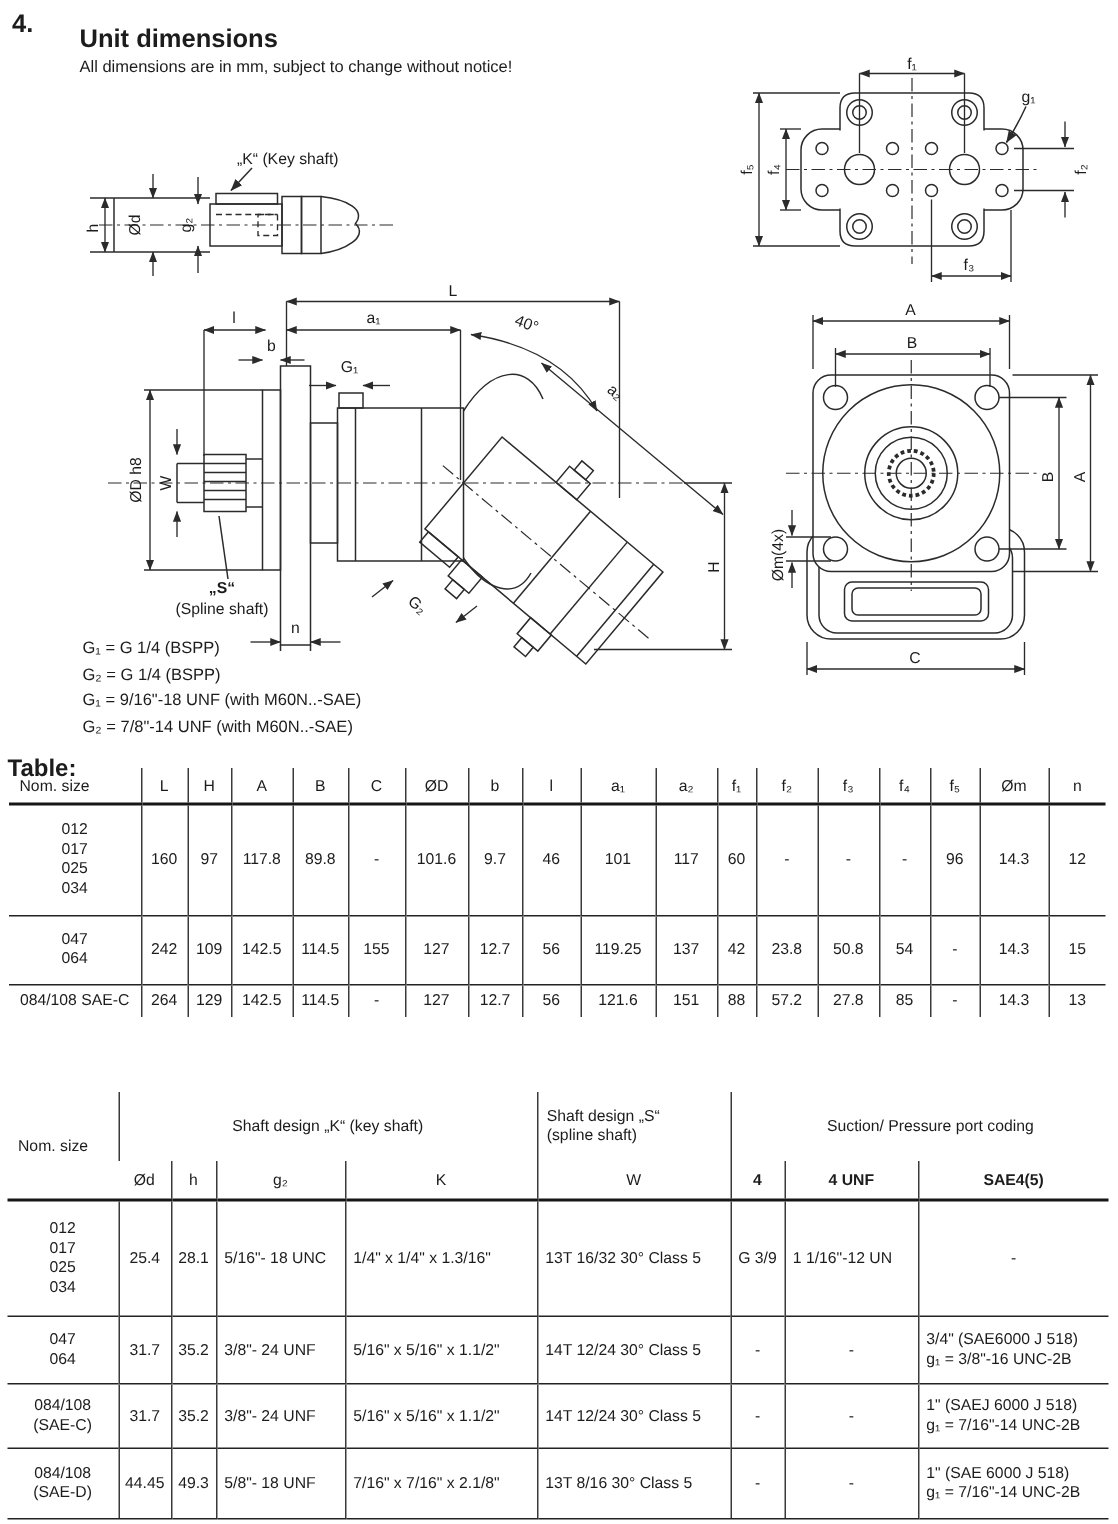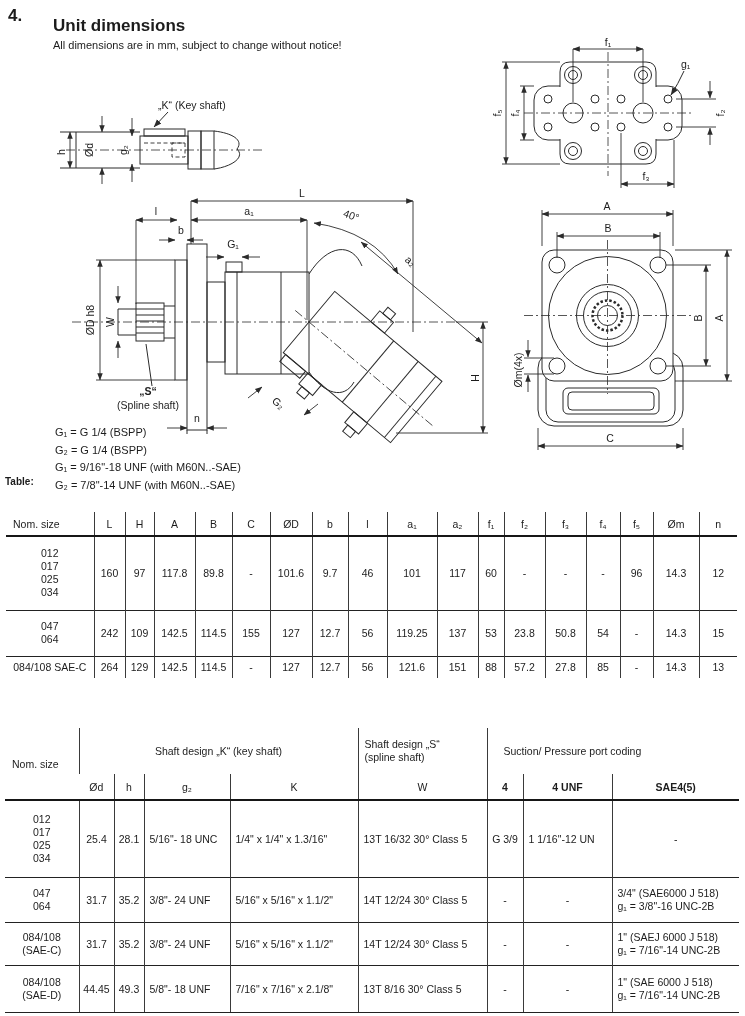--- a/index.html
+++ b/index.html
@@ -3,21 +3,21 @@
 <meta charset="utf-8">
 <style>
   * { margin:0; padding:0; box-sizing:border-box; }
   html,body { background:#ffffff; }
   .page { position:relative; width:745px; height:1016px; background:#fff;
           font-family:"Liberation Sans","DejaVu Sans",sans-serif; color:#1c1c1c; overflow:hidden; }
   .hdr-num   { position:absolute; left:8px;  top:6px; font-size:17px; font-weight:bold; }
   .hdr-title { position:absolute; left:53px; top:16px; font-size:17px; font-weight:bold; }
   .subtitle  { position:absolute; left:53px; top:39px; font-size:11px; }
   .notes { position:absolute; left:55px; top:424px; font-size:11px; line-height:17.5px; }
-  .table-label { position:absolute; left:5px; top:476px; font-size:10px; font-weight:bold; }
+  .table-label { position:absolute; left:5px; top:504px; font-size:16px; font-weight:bold; }
   svg.drw { position:absolute; overflow:visible; }
   svg.drw text { font-size:10.5px; fill:#1c1c1c; }
   svg.drw text.b { font-weight:bold; }
   .ln { stroke:#2b2b2b; stroke-width:1; fill:none; }
   .wh { stroke:#2b2b2b; stroke-width:1; fill:#fff; }
   .cl { stroke:#2b2b2b; stroke-width:0.8; fill:none; stroke-dasharray:9 3 2 3; }
   .dsh { stroke:#2b2b2b; stroke-width:0.9; fill:none; stroke-dasharray:4 2.5; }
   .dim { stroke:#2b2b2b; stroke-width:0.9; fill:none; }
   table { border-collapse:collapse; table-layout:fixed; font-size:10.5px; color:#1c1c1c; }
   td,th { border-left:1px solid #3a3a3a; text-align:center; vertical-align:middle;
@@ -28,21 +28,21 @@
   .t1 thead th { height:24px; border-bottom:2px solid #161616; }
   .t2 thead tr.sub th, .t2 thead th.sp2 { border-bottom:2px solid #161616; }
   tr.rg td { border-top:1.5px solid #222; }
   .t1 tbody tr:first-child td { border-top:none; }
   tbody tr.last td { border-bottom:1.5px solid #222; }
   td.lines { white-space:pre-line; line-height:13px; }
   th.lft, td.lft { text-align:left; padding-left:7px; }
   td.l { text-align:left; padding-left:5px; }
   .t2 th.gk { text-align:center; }
   .t2 th.gs { text-align:left; padding-left:6px; line-height:13px; }
-  .t2 th.gp { text-align:left; padding-left:16px; }
+  .t2 th.gp { text-align:center; padding-left:16px; }
   .t2 tr.sub th.bd { font-weight:bold; }
   .t2 td div { line-height:13px; }
 </style>
 </head>
 <body>
 
 <div class="page">
 
   <div class="hdr-num">4.</div>
   <div class="hdr-title">Unit dimensions</div>
@@ -340,21 +340,21 @@
         <td>242</td>
         <td>109</td>
         <td>142.5</td>
         <td>114.5</td>
         <td>155</td>
         <td>127</td>
         <td>12.7</td>
         <td>56</td>
         <td>119.25</td>
         <td>137</td>
-        <td>53</td>
+        <td>42</td>
         <td>23.8</td>
         <td>50.8</td>
         <td>54</td>
         <td>-</td>
         <td>14.3</td>
         <td>15</td>
       </tr>
       <tr class="rg" style="height:22px">
         <td>084/108 SAE-C</td>
         <td>264</td>

